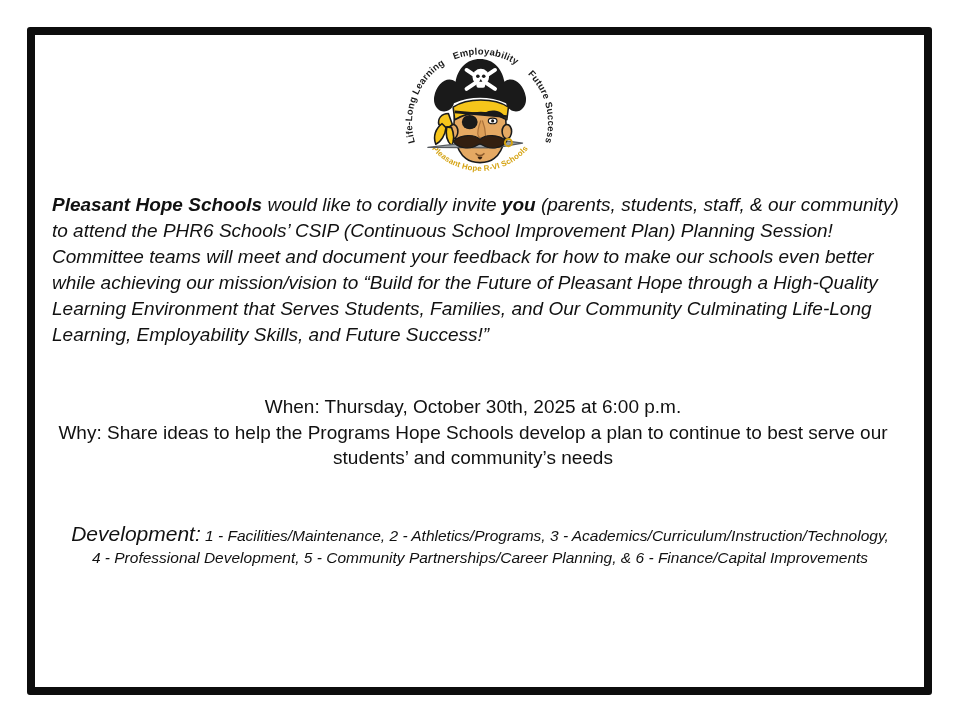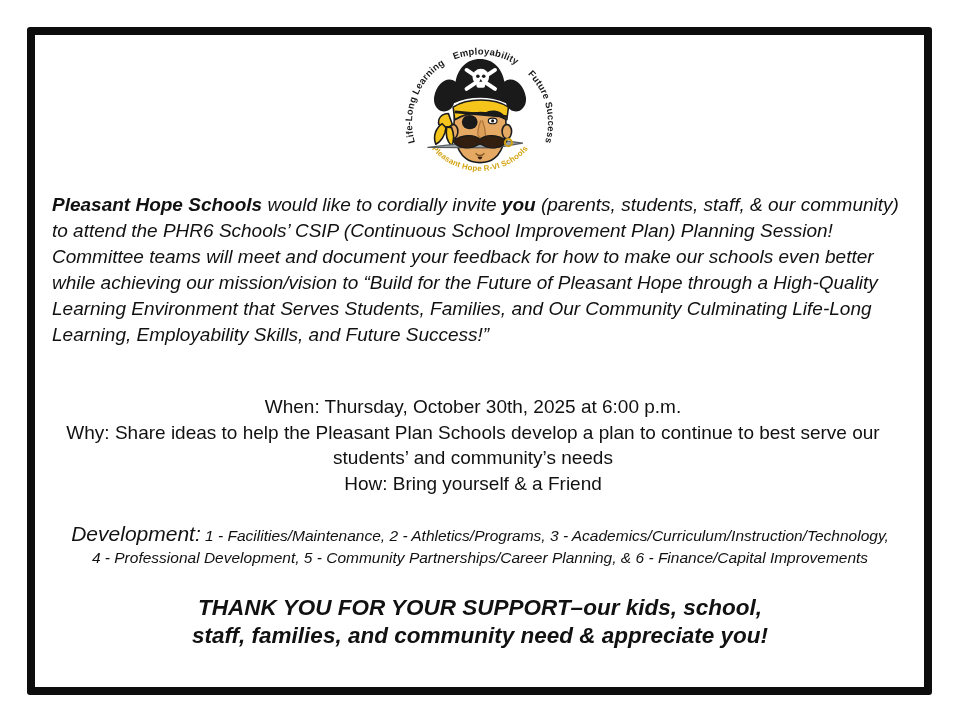--- a/index.html
+++ b/index.html
@@ -163,20 +163,18 @@
 
         <circle cx="136" cy="140" r="4.5" fill="none" stroke="#d5a312" stroke-width="2.5"></circle>
       </g>
     </svg>
   </div>
 
   <p class="intro"><b>Pleasant Hope Schools</b><span> would like to cordially invite </span><b>you</b><span> (parents, students, staff, &amp; our community) to attend the PHR6 Schools’ CSIP (Continuous School Improvement Plan) Planning Session! Committee teams will meet and document your feedback for how to make our schools even better while achieving our mission/vision to “Build for the Future of Pleasant Hope through a High-Quality Learning Environment that Serves Students, Families, and Our Community Culminating Life-Long Learning, Employability Skills, and Future Success!”</span></p>
 
   <div class="details">
     <div>When: Thursday, October 30th, 2025 at 6:00 p.m.</div>
-    <div>Why: Share ideas to help the Pleasant Plan Schools develop a plan to continue to best serve our students’ and community’s needs</div>
-    <div>How: Bring yourself &amp; a Friend</div>
+    <div>Why: Share ideas to help the Programs Hope Schools develop a plan to continue to best serve our students’ and community’s needs</div>
   </div>
 
   <p class="committees"><span class="committees-label">Development:</span> <span class="committees-list">1 - Facilities/Maintenance, 2 - Athletics/Programs, 3 - Academics/Curriculum/Instruction/Technology, 4 - Professional Development, 5 - Community Partnerships/Career Planning, &amp; 6 - Finance/Capital Improvements</span></p>
 
-  <p class="closing">THANK YOU FOR YOUR SUPPORT–our kids, school, staff, families, and community need &amp; appreciate you!</p>
 </div>
 
 </body></html>

